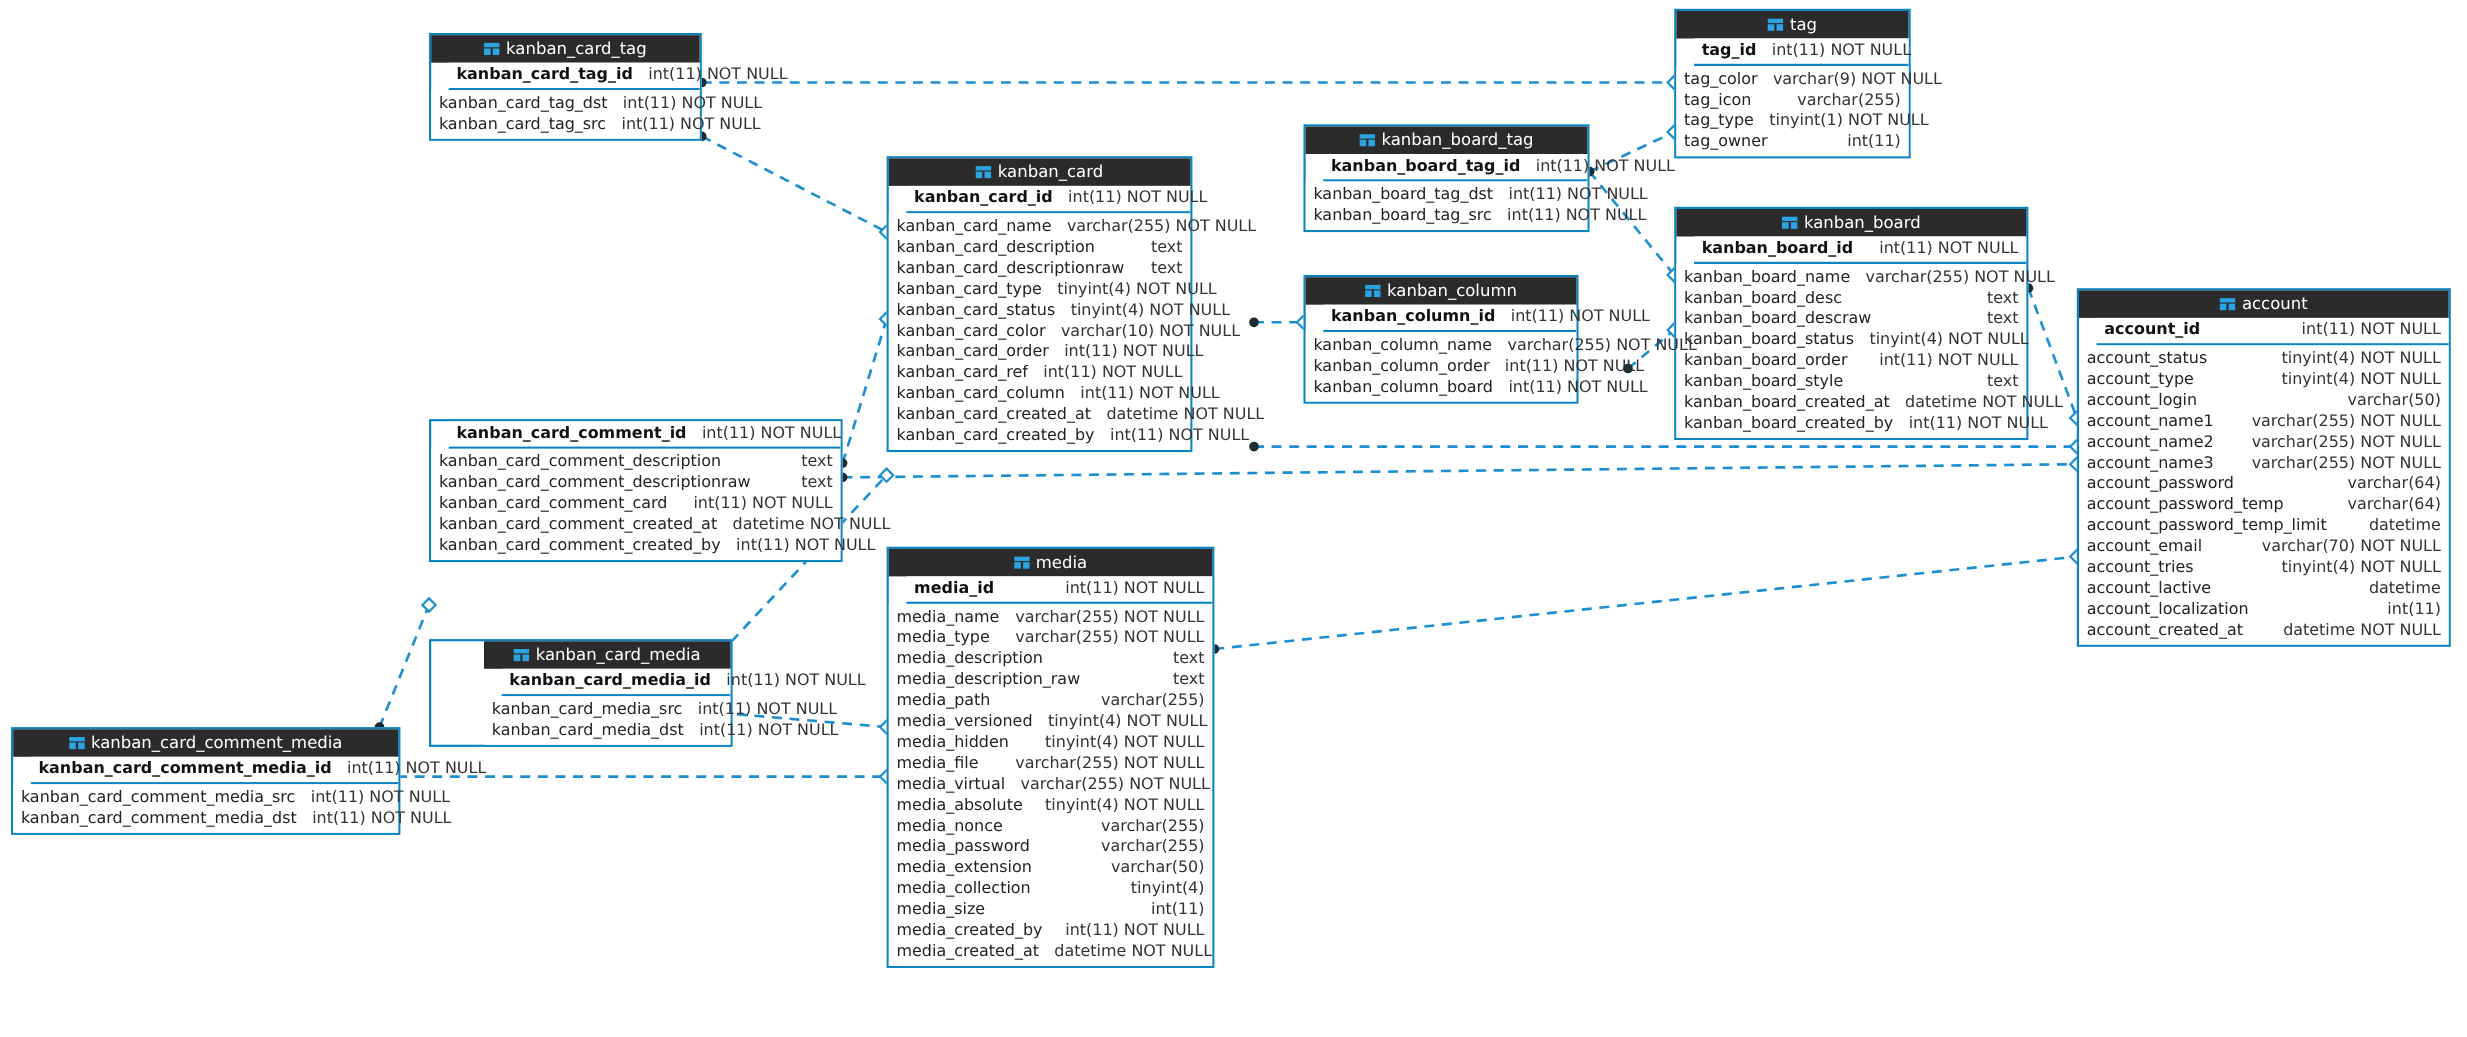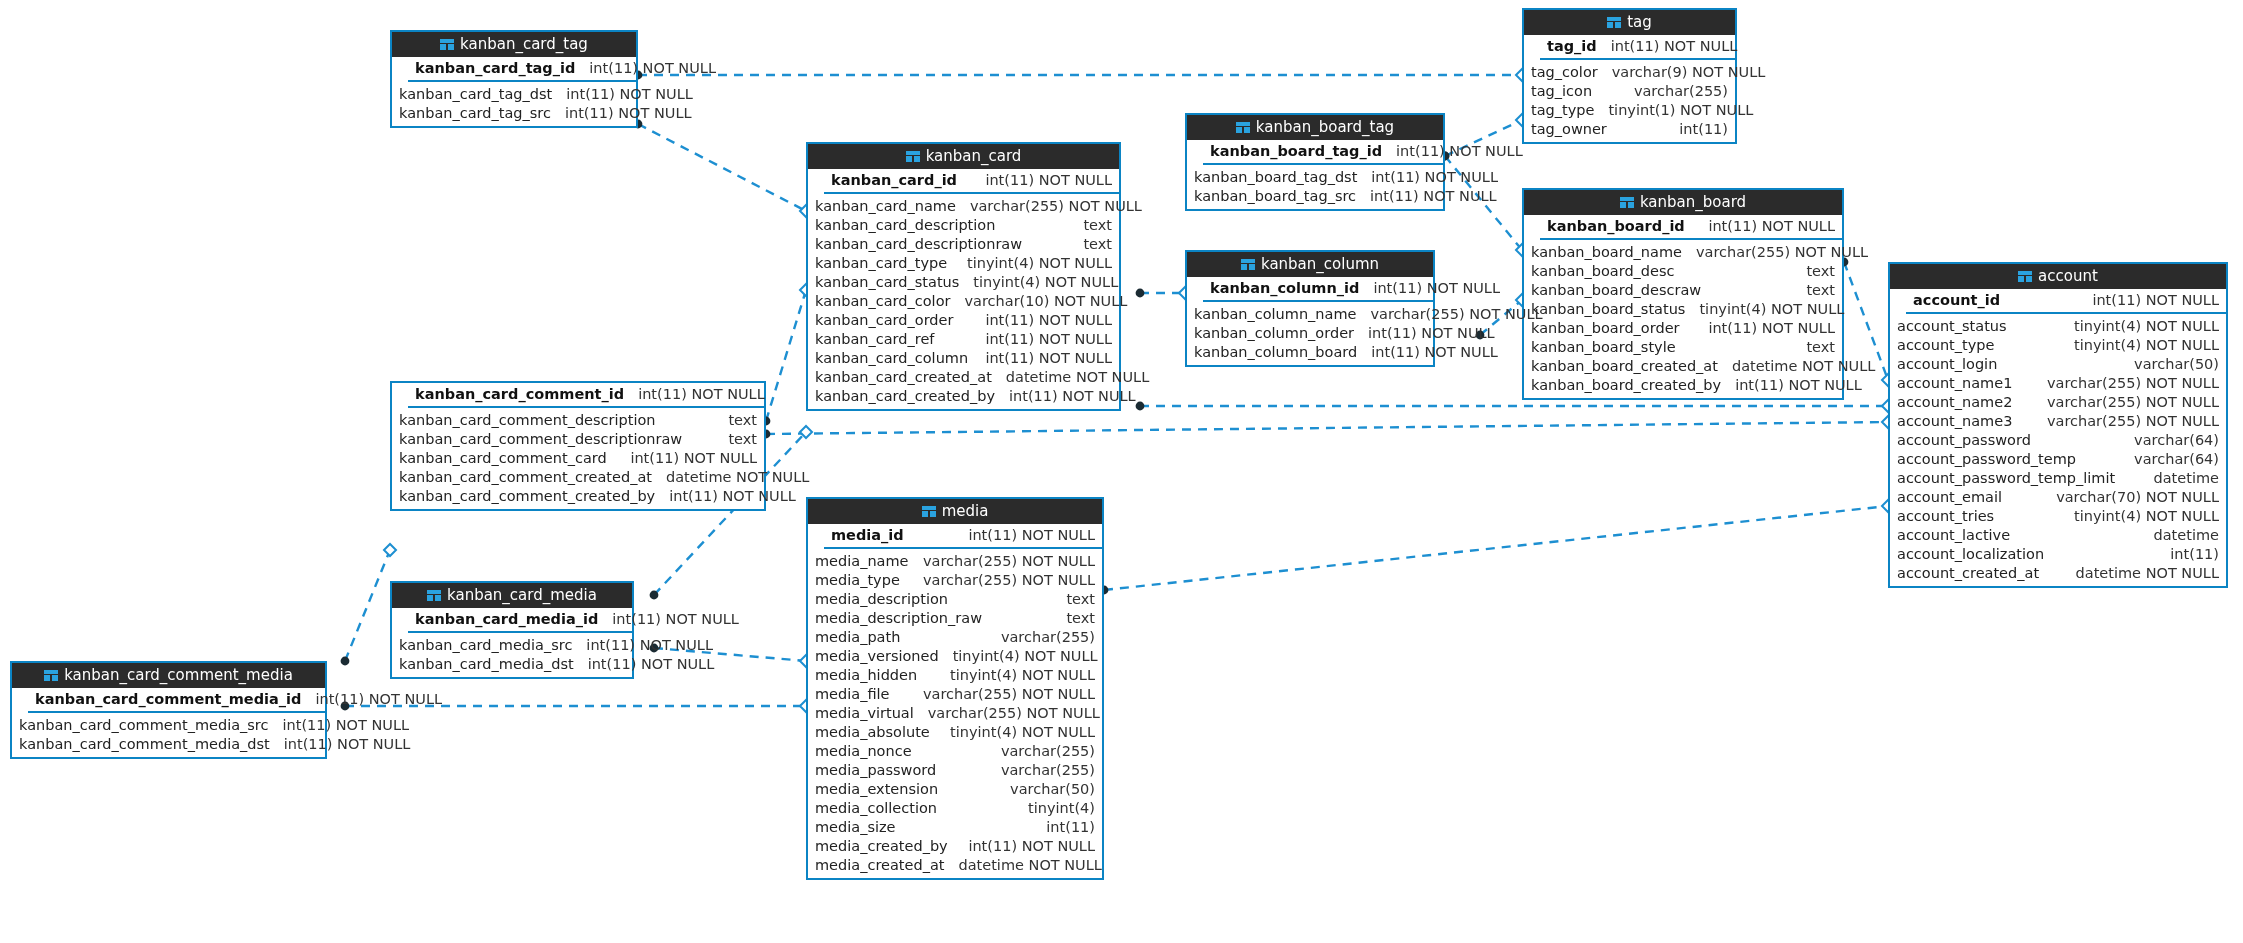--- a/index.html
+++ b/index.html
@@ -244,21 +244,21 @@
           <div class="ent-row">
             <span class="fname">kanban_board_tag_dst</span>
             <span class="ftype">int(11) NOT NULL</span>
           </div>
           <div class="ent-row">
             <span class="fname">kanban_board_tag_src</span>
             <span class="ftype">int(11) NOT NULL</span>
           </div>
         </div>
       </div>
-      <div class="entity" style="left: 806px; top: 142px; width: 315px;">
+      <div class="entity" style="left: 806px; top: 142px; width: 278px;">
         <div class="ent-title">
           <span class="tbl-icon">
             <i class="r1"></i>
             <i class="r2a"></i>
             <i class="r2b"></i>
           </span>
           <span>kanban_card</span>
         </div>
         <div class="ent-pk">
           <span class="fname">kanban_card_id</span>
@@ -564,21 +564,21 @@
           <div class="ent-row">
             <span class="fname">media_created_by</span>
             <span class="ftype">int(11) NOT NULL</span>
           </div>
           <div class="ent-row">
             <span class="fname">media_created_at</span>
             <span class="ftype">datetime NOT NULL</span>
           </div>
         </div>
       </div>
-      <div class="entity" style="left: 390px; top: 581px; width: 244px;">
+      <div class="entity" style="left: 390px; top: 581px; width: 276px; padding-left: 48px;">
         <div class="ent-title">
           <span class="tbl-icon">
             <i class="r1"></i>
             <i class="r2a"></i>
             <i class="r2b"></i>
           </span>
           <span>kanban_card_media</span>
         </div>
         <div class="ent-pk">
           <span class="fname">kanban_card_media_id</span>
@@ -588,21 +588,21 @@
           <div class="ent-row">
             <span class="fname">kanban_card_media_src</span>
             <span class="ftype">int(11) NOT NULL</span>
           </div>
           <div class="ent-row">
             <span class="fname">kanban_card_media_dst</span>
             <span class="ftype">int(11) NOT NULL</span>
           </div>
         </div>
       </div>
-      <div class="entity" style="left: 10px; top: 661px; width: 317px;">
+      <div class="entity" style="left: 10px; top: 661px; width: 354px;">
         <div class="ent-title">
           <span class="tbl-icon">
             <i class="r1"></i>
             <i class="r2a"></i>
             <i class="r2b"></i>
           </span>
           <span>kanban_card_comment_media</span>
         </div>
         <div class="ent-pk">
           <span class="fname">kanban_card_comment_media_id</span>

